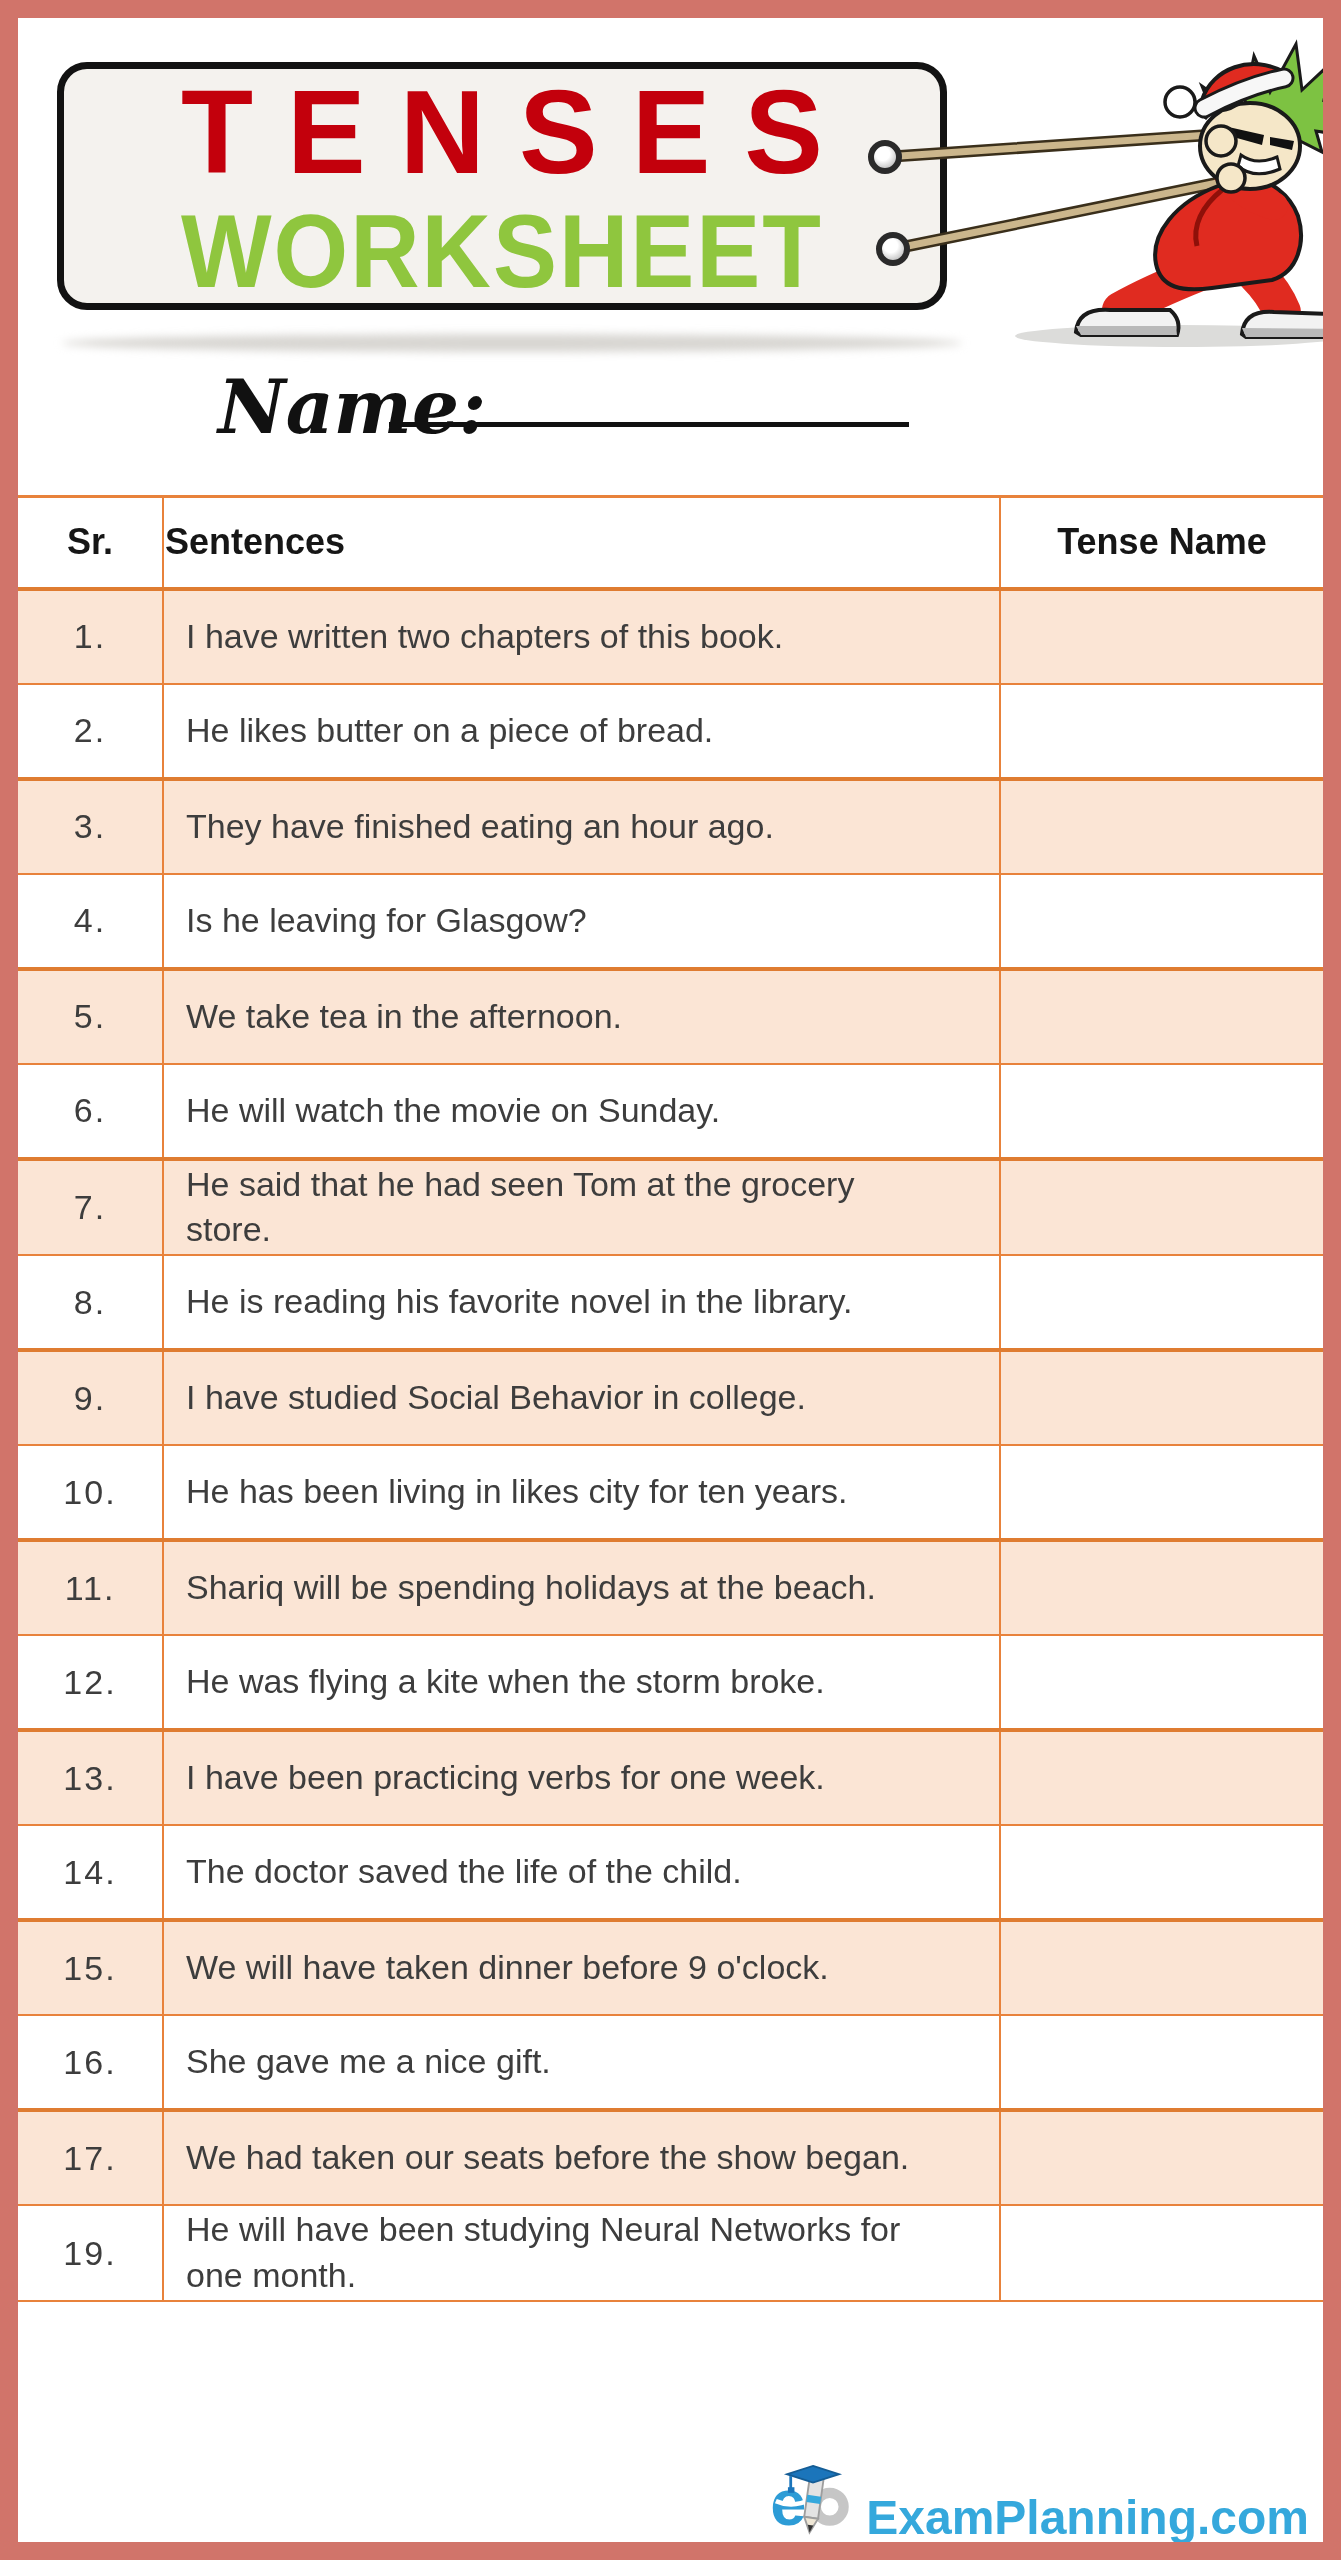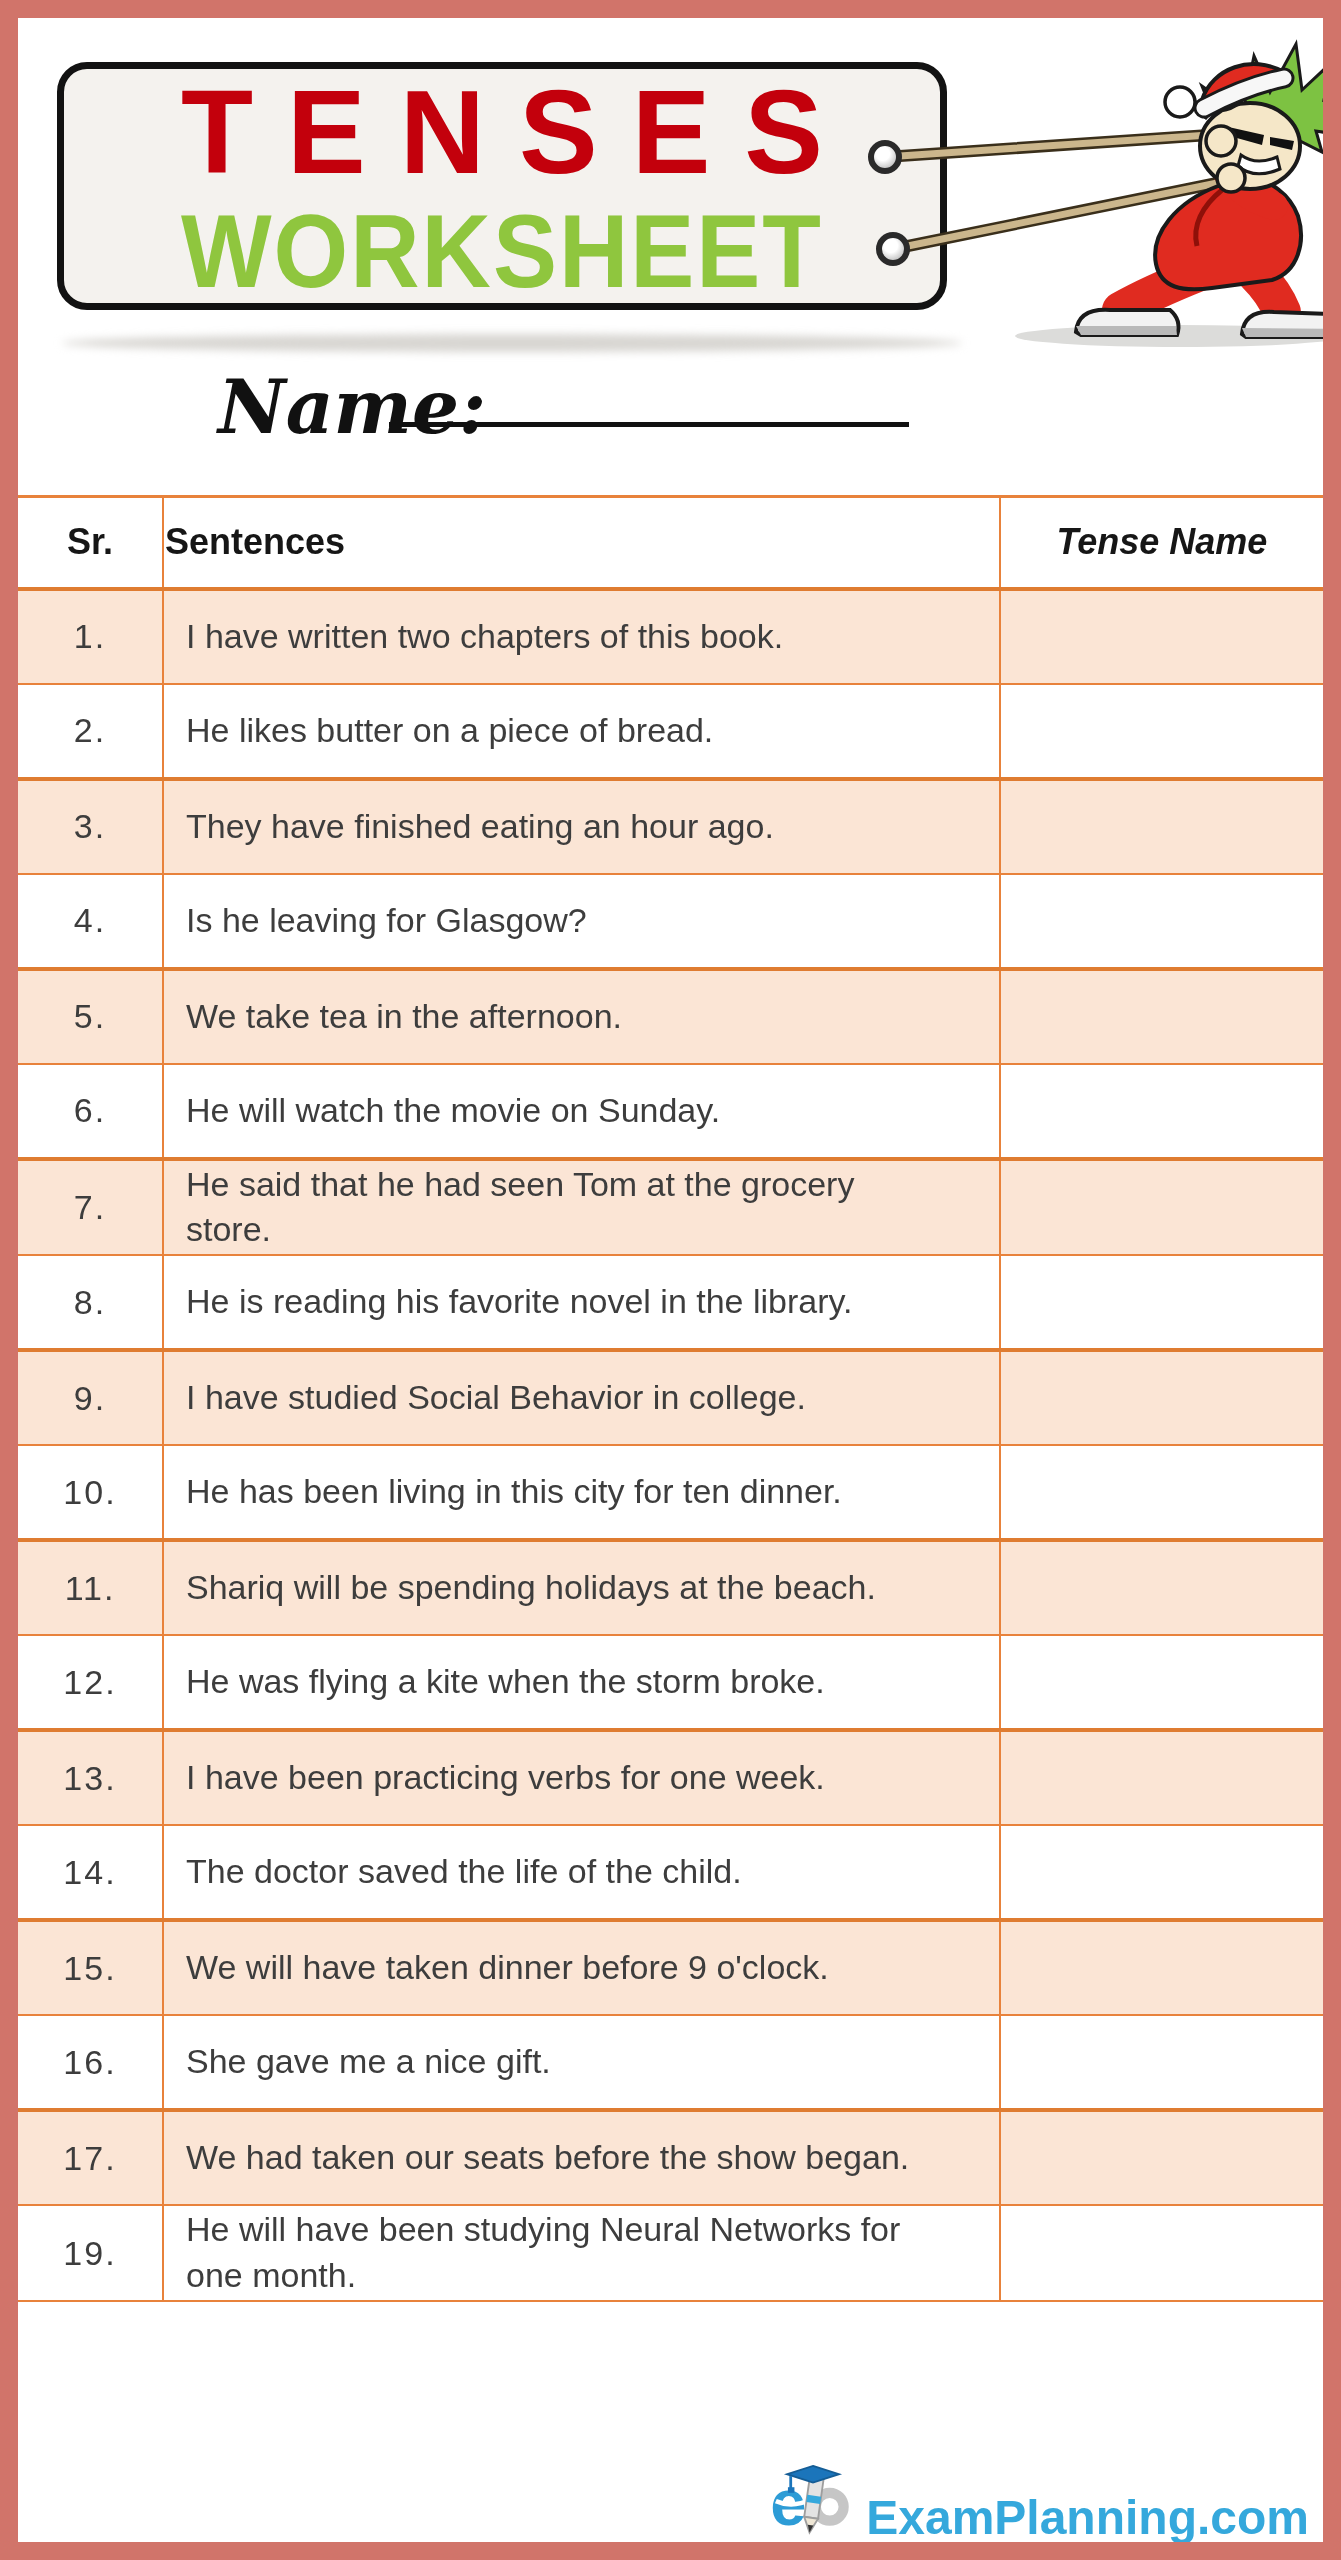--- a/index.html
+++ b/index.html
@@ -78,21 +78,21 @@
     box-sizing:border-box;vertical-align:middle;
     border-left:none;border-right:2px solid var(--oline);
   }
   #ws-table th:last-child,#ws-table td:last-child{border-right:none;}
   #ws-table thead tr{height:92px;background:#fff;}
   #ws-table thead th{
     font-size:36px;font-weight:bold;color:#161616;
   }
   #ws-table thead th.h-sr{text-align:center;}
   #ws-table thead th.h-sent{text-align:left;}
-  #ws-table thead th.h-tense{font-style:italic;}
+  #ws-table thead th.h-tense{}
   #ws-table tbody tr{height:95px;background:#ffffff;border-top:2px solid var(--oline);}
   #ws-table tbody tr:nth-child(odd){background:var(--peach);border-top:4px solid var(--oline-dark);}
   #ws-table td.cell-n{
     text-align:center;font-size:34px;color:var(--ink);letter-spacing:2px;
   }
   #ws-table td.cell-s{
     text-align:left;font-size:34px;color:var(--ink);
     padding-left:22px;padding-right:60px;line-height:1.35;
   }
   
@@ -222,21 +222,21 @@
         <td class="cell-s">He is reading his favorite novel in the library.</td>
         <td class="cell-t"></td>
       </tr>
         <tr>
         <td class="cell-n">9.</td>
         <td class="cell-s">I have studied Social Behavior in college.</td>
         <td class="cell-t"></td>
       </tr>
         <tr>
         <td class="cell-n">10.</td>
-        <td class="cell-s">He has been living in this city for ten dinner.</td>
+        <td class="cell-s">He has been living in likes city for ten years.</td>
         <td class="cell-t"></td>
       </tr>
         <tr>
         <td class="cell-n">11.</td>
         <td class="cell-s">Shariq will be spending holidays at the beach.</td>
         <td class="cell-t"></td>
       </tr>
         <tr>
         <td class="cell-n">12.</td>
         <td class="cell-s">He was flying a kite when the storm broke.</td>

